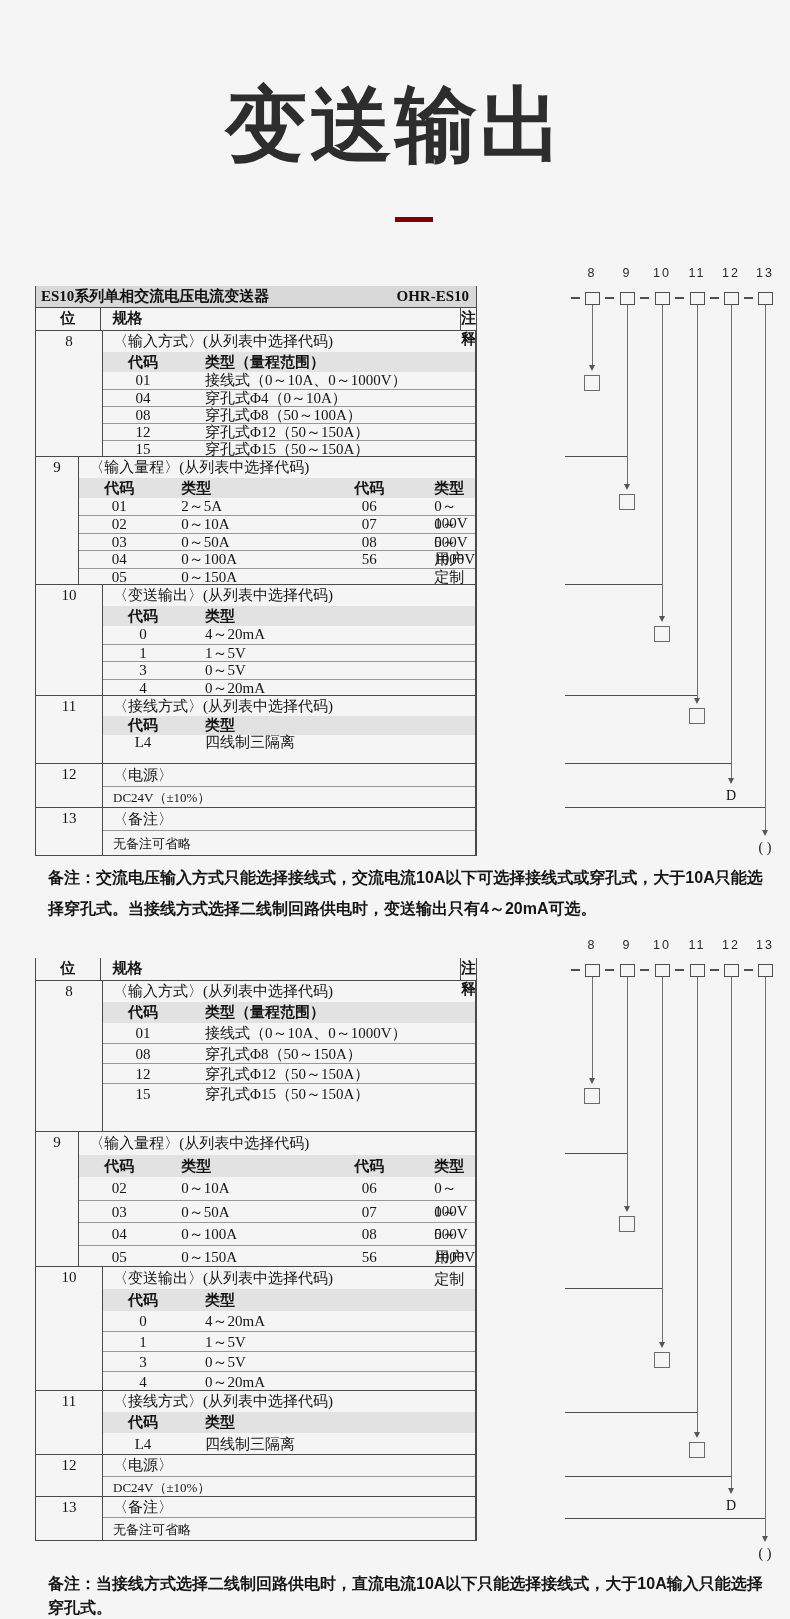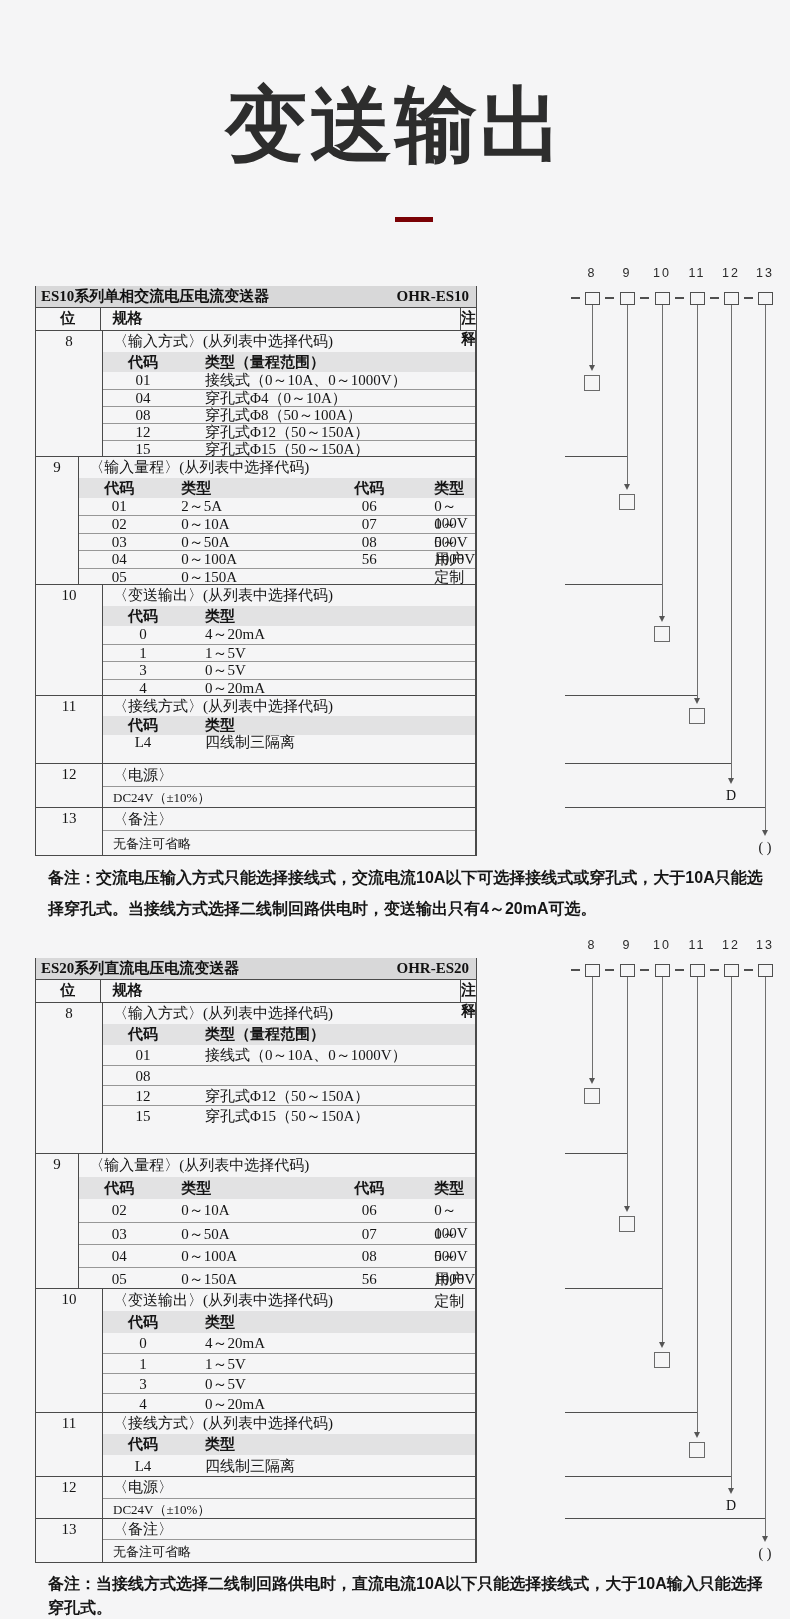--- a/index.html
+++ b/index.html
@@ -247,43 +247,40 @@
     <div class="arr" style="left:726.5px;top:544px"></div>
     <div class="term" style="left:710px;top:554px">( )</div>
     <div class="hext" style="left:530px;top:170px;width:62px"></div>
     <div class="hext" style="left:530px;top:298px;width:97px"></div>
     <div class="hext" style="left:530px;top:409px;width:132px"></div>
     <div class="hext" style="left:530px;top:477px;width:166px"></div>
     <div class="hext" style="left:530px;top:521px;width:200px"></div>
   </div>
 <div id="sec1" class="sec" style="top:958px;height:640px;">
     <div class="tbl">
-      <div class="bar">
-        <div>ES20系列直流电压电流变送器</div>
-        <div>OHR-ES20</div>
-      </div>
       <div class="colhdr">
         <div class="cell-pos">位</div>
         <div class="cell-spec">规格</div>
         <div class="cell-note">注释</div>
       </div>
       <div class="trow" style="height:151px">
         <div class="rpos">8</div>
         <div class="rspec">
           <div class="rtitle" style="line-height:21px;height:21px">〈输入方式〉(从列表中选择代码)</div>
           <div class="subhdr" style="line-height:21px;height:21px">
             <div class="c-code">代码</div>
             <div class="c-type grow">类型（量程范围）</div>
           </div>
           <div class="crow" style="line-height:20px;height:20px">
             <div class="c-code">01</div>
             <div class="c-type grow">接线式（0～10A、0～1000V）</div>
           </div>
           <div class="crow" style="line-height:20px;height:20px">
             <div class="c-code">08</div>
+            <div class="c-type grow">穿孔式Φ8（50～150A）</div>
           </div>
           <div class="crow" style="line-height:20px;height:20px">
             <div class="c-code">12</div>
             <div class="c-type grow">穿孔式Φ12（50～150A）</div>
           </div>
           <div class="crow" style="line-height:20px;height:20px">
             <div class="c-code">15</div>
             <div class="c-type grow">穿孔式Φ15（50～150A）</div>
           </div>
         </div>

